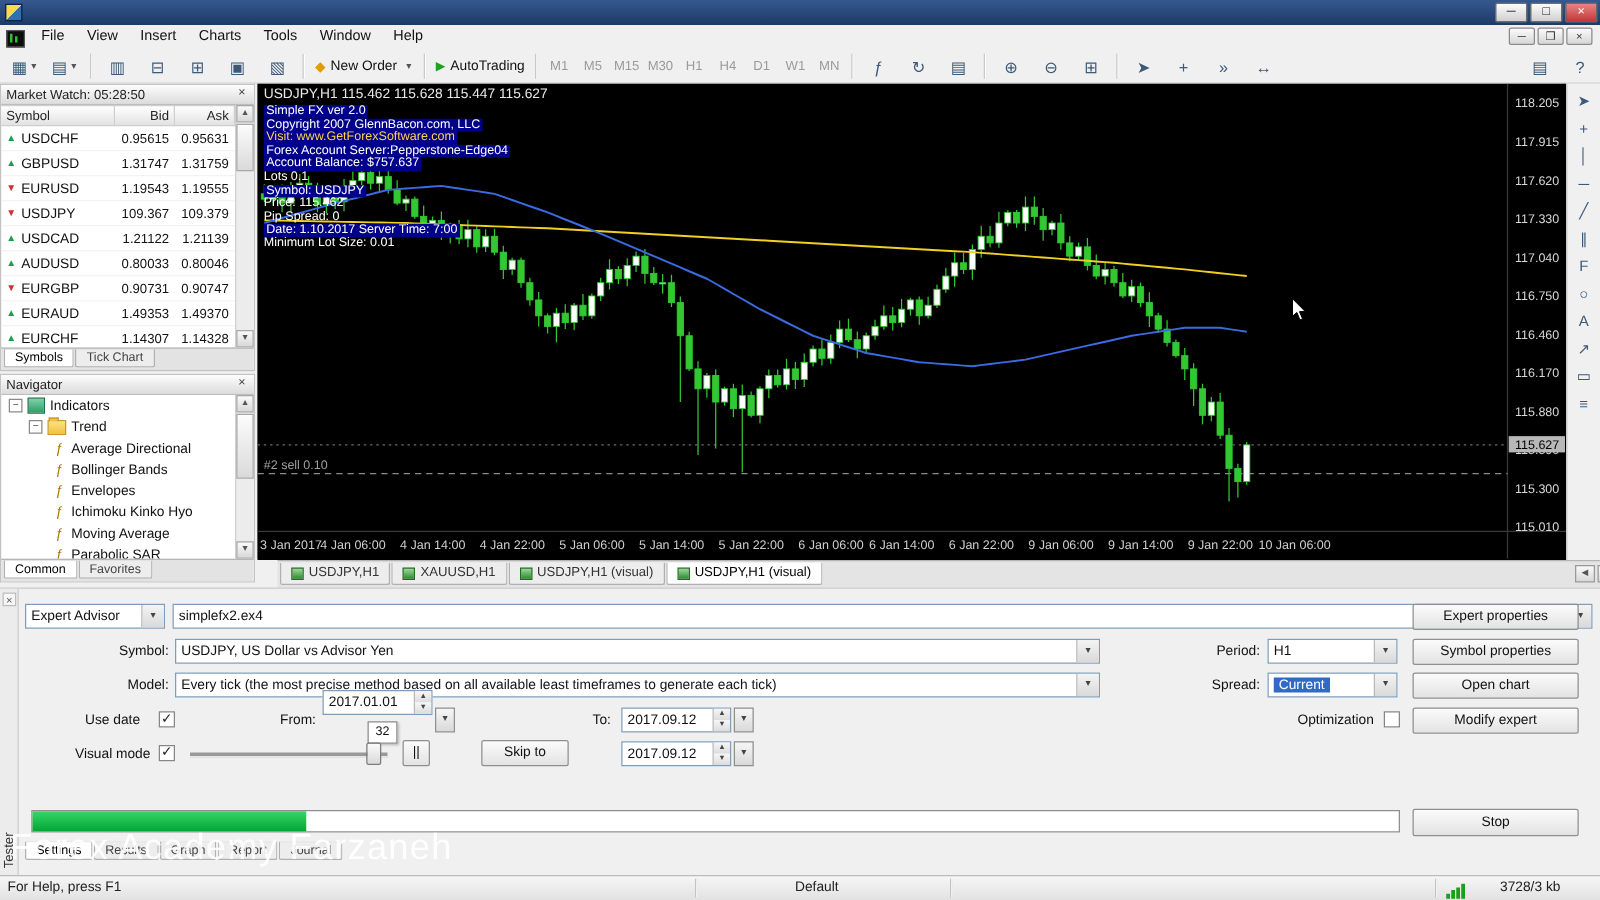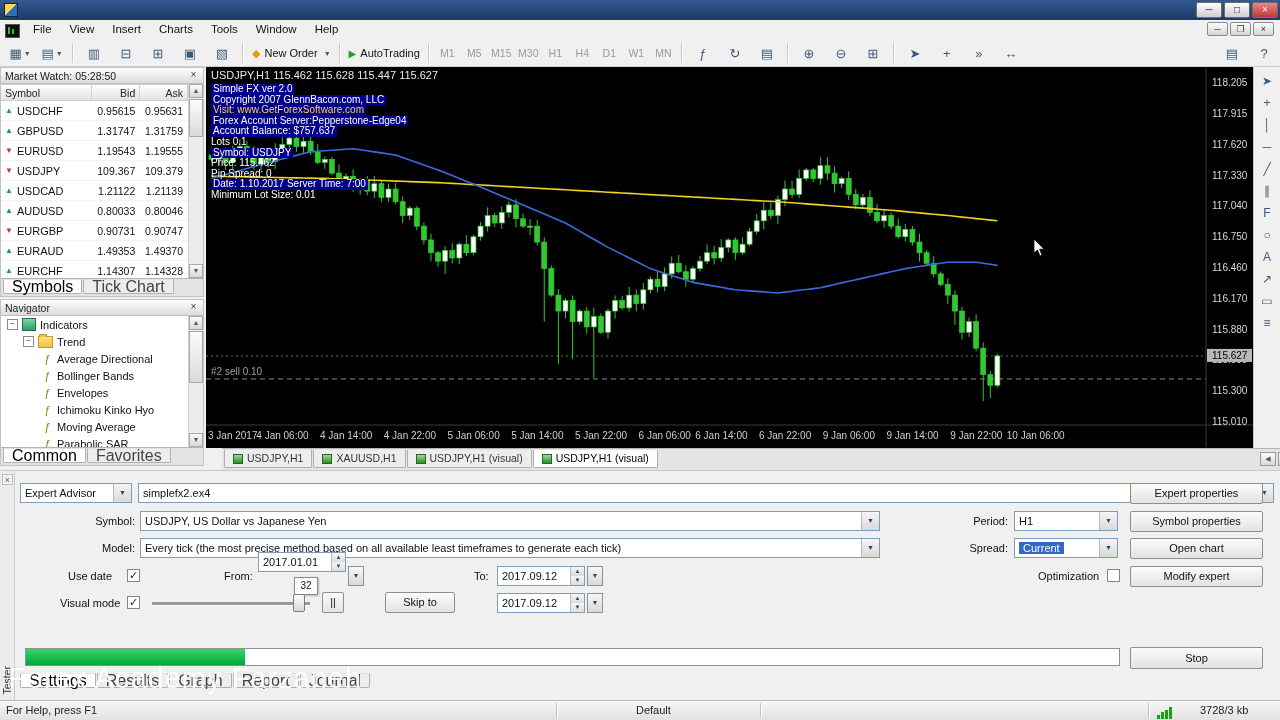--- a/index.html
+++ b/index.html
@@ -58,21 +58,21 @@
   .mwrow .sym{width:92px;padding-left:4px;display:flex;align-items:center;gap:4px;box-sizing:border-box;}
   .mwrow .arr{font-size:8px;line-height:8px;}
   .mwrow .bid,.mwrow .ask{width:48px;text-align:right;padding-right:5px;box-sizing:border-box;font-size:10.5px;}
   .vscroll{position:absolute;right:0;top:16px;bottom:18px;width:15px;background:#ececec;border-left:1px solid #d0d0d0;box-sizing:border-box;}
   .vscroll .sb{position:absolute;left:0;width:14px;height:14px;background:linear-gradient(#fafafa,#d8d8d8);
     border:1px solid #a8a8a8;box-sizing:border-box;text-align:center;font-size:7px;line-height:12px;color:#555;}
   .vscroll .up{top:0;} .vscroll .dn{bottom:0;}
   .vscroll .thumb{position:absolute;left:0;top:15px;width:14px;height:38px;background:linear-gradient(#fcfcfc,#dadada);
     border:1px solid #a8a8a8;box-sizing:border-box;}
   .tabstrip{position:absolute;left:0;right:0;bottom:0;height:18px;background:#e3e3e3;border-top:1px solid #b5b5b5;padding-left:2px;box-sizing:border-box;}
-  .btab{display:inline-block;height:15px;line-height:14px;padding:0 8px;font-size:16px;color:#444;
+  .btab{display:inline-block;height:15px;line-height:14px;padding:0 8px;font-size:10px;color:#444;
     border:1px solid #b0b0b0;border-top:1px solid #e3e3e3;background:#ededed;margin-right:1px;border-radius:0 0 2px 2px;box-sizing:border-box;}
   .btab.active{background:#fff;color:#000;}
 
   
   #nav-tree{position:absolute;left:0;top:16px;right:15px;bottom:18px;overflow:hidden;}
   .trow{height:17px;display:flex;align-items:center;gap:4px;white-space:nowrap;}
   .expbox{width:9px;height:9px;border:1px solid #8a8a8a;background:#fff;font-size:8px;line-height:7px;text-align:center;color:#333;flex:0 0 auto;}
   .folder{width:13px;height:10px;background:linear-gradient(#ffe084,#f2c23d);border:1px solid #c49a2a;position:relative;flex:0 0 auto;}
   .folder:before{content:"";position:absolute;left:0;top:-3px;width:6px;height:2px;background:#f2c23d;border:1px solid #c49a2a;border-bottom:none;}
   .fx{color:#a87600;font-size:11px;font-style:italic;width:12px;text-align:center;flex:0 0 auto;}
@@ -692,21 +692,21 @@
     <div class="combo" style="left:20px;top:12px;width:112px;">
       <span>Expert Advisor</span><span class="drop">▼</span>
     </div>
     <div class="combo" style="left:138px;top:12px;width:1136px;">
       <span>simplefx2.ex4</span><span class="drop">▼</span>
     </div>
     <div class="btn97" style="left:1130px;top:12px;width:133px;">Expert properties</div>
 
     <div class="lbl" style="left:95px;top:40px;width:40px;text-align:right;">Symbol:</div>
     <div class="combo" style="left:140px;top:40px;width:740px;">
-      <span>USDJPY, US Dollar vs Japanese Yen</span><span class="drop">▼</span>
+      <span>USDJPY, US Dollar vs Advisor Yen</span><span class="drop">▼</span>
     </div>
     <div class="lbl" style="left:958px;top:40px;width:50px;text-align:right;">Period:</div>
     <div class="combo" style="left:1014px;top:40px;width:104px;">
       <span>H1</span><span class="drop">▼</span>
     </div>
     <div class="btn97" style="left:1130px;top:40px;width:133px;">Symbol properties</div>
 
     <div class="lbl" style="left:95px;top:67px;width:40px;text-align:right;">Model:</div>
     <div class="combo" style="left:140px;top:67px;width:740px;">
       <span>Every tick (the most precise method based on all available least timeframes to generate each tick)</span><span class="drop">▼</span>

